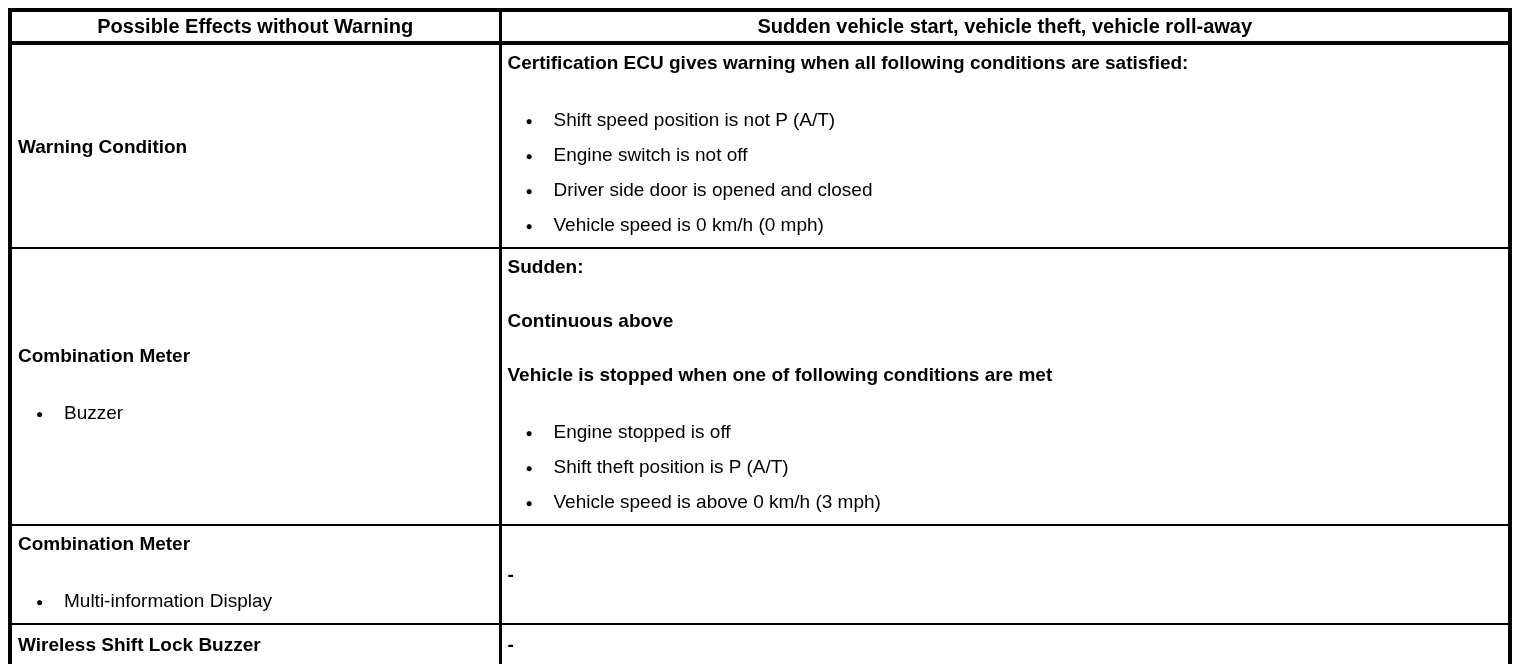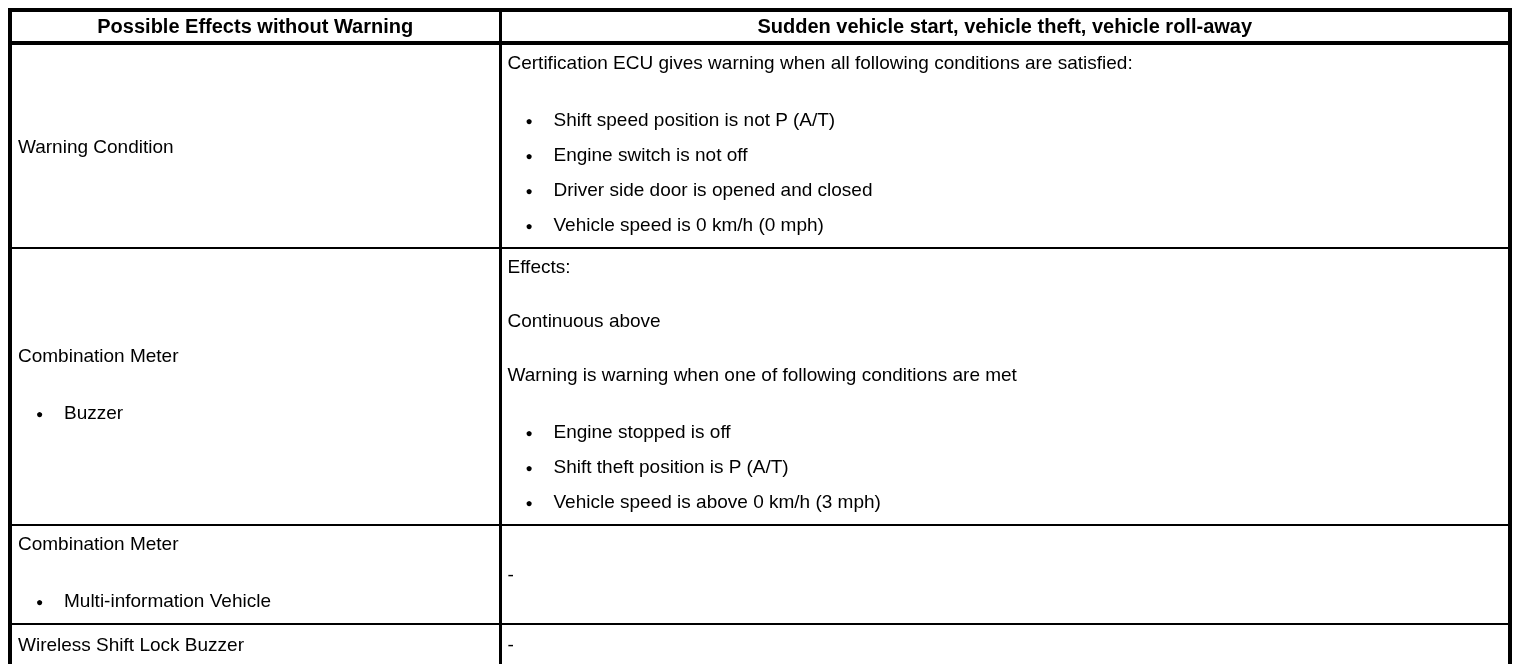--- a/index.html
+++ b/index.html
@@ -38,20 +38,21 @@
     font-weight: bold;
     text-align: center;
     height: 33px;
     padding: 2px 6px;
   }
   td.col-left, th.col-left { border-right: 3px solid #000000; }
   .line {
     line-height: 27px;
     margin: 0;
     white-space: nowrap;
+    font-weight: bold;
   }
   .gap-after { margin-bottom: 27px; }
   .bullet-row {
     line-height: 33px;
     padding-left: 18px;
     white-space: nowrap;
   }
   .bullet-marker {
     display: inline-block;
     width: 14px;
@@ -101,39 +102,39 @@
         </td>
       </tr>
       <tr class="row-2">
         <td class="col-left">
           <p class="line gap-after">Combination Meter</p>
           <div class="bullet-row">
             <span class="bullet-marker">●</span><span>Buzzer</span>
           </div>
         </td>
         <td>
-          <p class="line gap-after">Effects:</p>
+          <p class="line gap-after">Sudden:</p>
           <p class="line gap-after">Continuous above</p>
-          <p class="line gap-after">Warning is warning when one of following conditions are met</p>
+          <p class="line gap-after">Vehicle is stopped when one of following conditions are met</p>
           <div class="bullet-row">
             <span class="bullet-marker">●</span><span>Engine stopped is off</span>
           </div>
           <div class="bullet-row">
             <span class="bullet-marker">●</span><span>Shift theft position is P (A/T)</span>
           </div>
           <div class="bullet-row">
             <span class="bullet-marker">●</span><span>Vehicle speed is above 0 km/h (3 mph)</span>
           </div>
         </td>
       </tr>
       <tr class="row-3">
         <td class="col-left">
           <p class="line gap-after">Combination Meter</p>
           <div class="bullet-row">
-            <span class="bullet-marker">●</span><span>Multi-information Vehicle</span>
+            <span class="bullet-marker">●</span><span>Multi-information Display</span>
           </div>
         </td>
         <td>
           <p class="line">-</p>
         </td>
       </tr>
       <tr class="row-4">
         <td class="col-left">
           <p class="line">Wireless Shift Lock Buzzer</p>
         </td>

